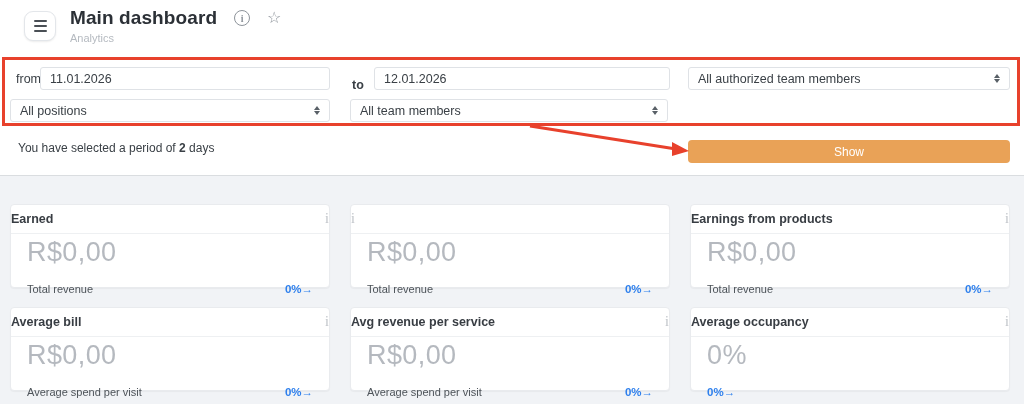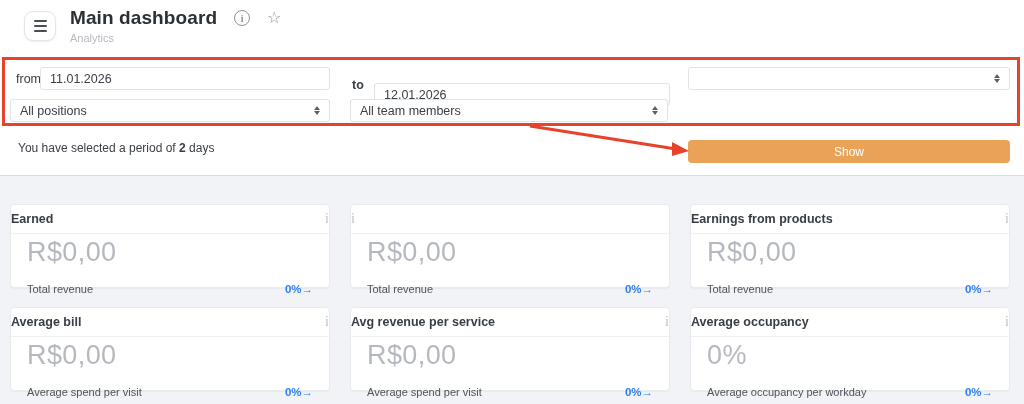--- a/index.html
+++ b/index.html
@@ -79,22 +79,23 @@
   <div class="title-row">
     <span class="page-title">Main dashboard</span>
     <span class="info-icon">i</span>
     <span class="star-icon">☆</span>
   </div>
   <div class="subtitle">Analytics</div>
 
   <span class="fld-label" style="left:16px; top:72px;">from</span>
   <input class="txt-input" style="left: 40px; top: 67px; width: 290px;" value="11.01.2026">
   <span class="fld-label" style="left:352px; top:78px;font-weight:bold;">to</span>
-  <input class="txt-input" style="left: 374px; top: 67px; width: 296px; margin-top: 16px;" value="12.01.2026">
+  <input class="txt-input" style="left: 374px; top: 67px; width: 296px;" value="12.01.2026">
   <div class="sel" style="left:688px; top:67px; width:322px;">
+    <span>All authorized team members</span>
     <span class="sel-arrows">
         <span class="tri-up"></span>
         <span class="tri-down"></span>
       </span>
   </div>
 
   <div class="sel" style="left:10px; top:99px; width:320px;">
     <span>All positions</span>
     <span class="sel-arrows">
         <span class="tri-up"></span>
@@ -192,19 +193,18 @@
   </div>
 
   <div class="card r2 c3">
     <div class="card-head">
       <span class="card-title">Average occupancy</span>
       <span class="card-menu">i</span>
     </div>
     <div class="card-body">
       <div class="card-value">0%</div>
       <div class="card-foot">
-        <span class="card-label">Average occupancy per workday</span>
         <span class="card-delta"><span>0%</span><span>→</span></span>
       </div>
     </div>
   </div>
 
 </div>
 
 </body></html>

